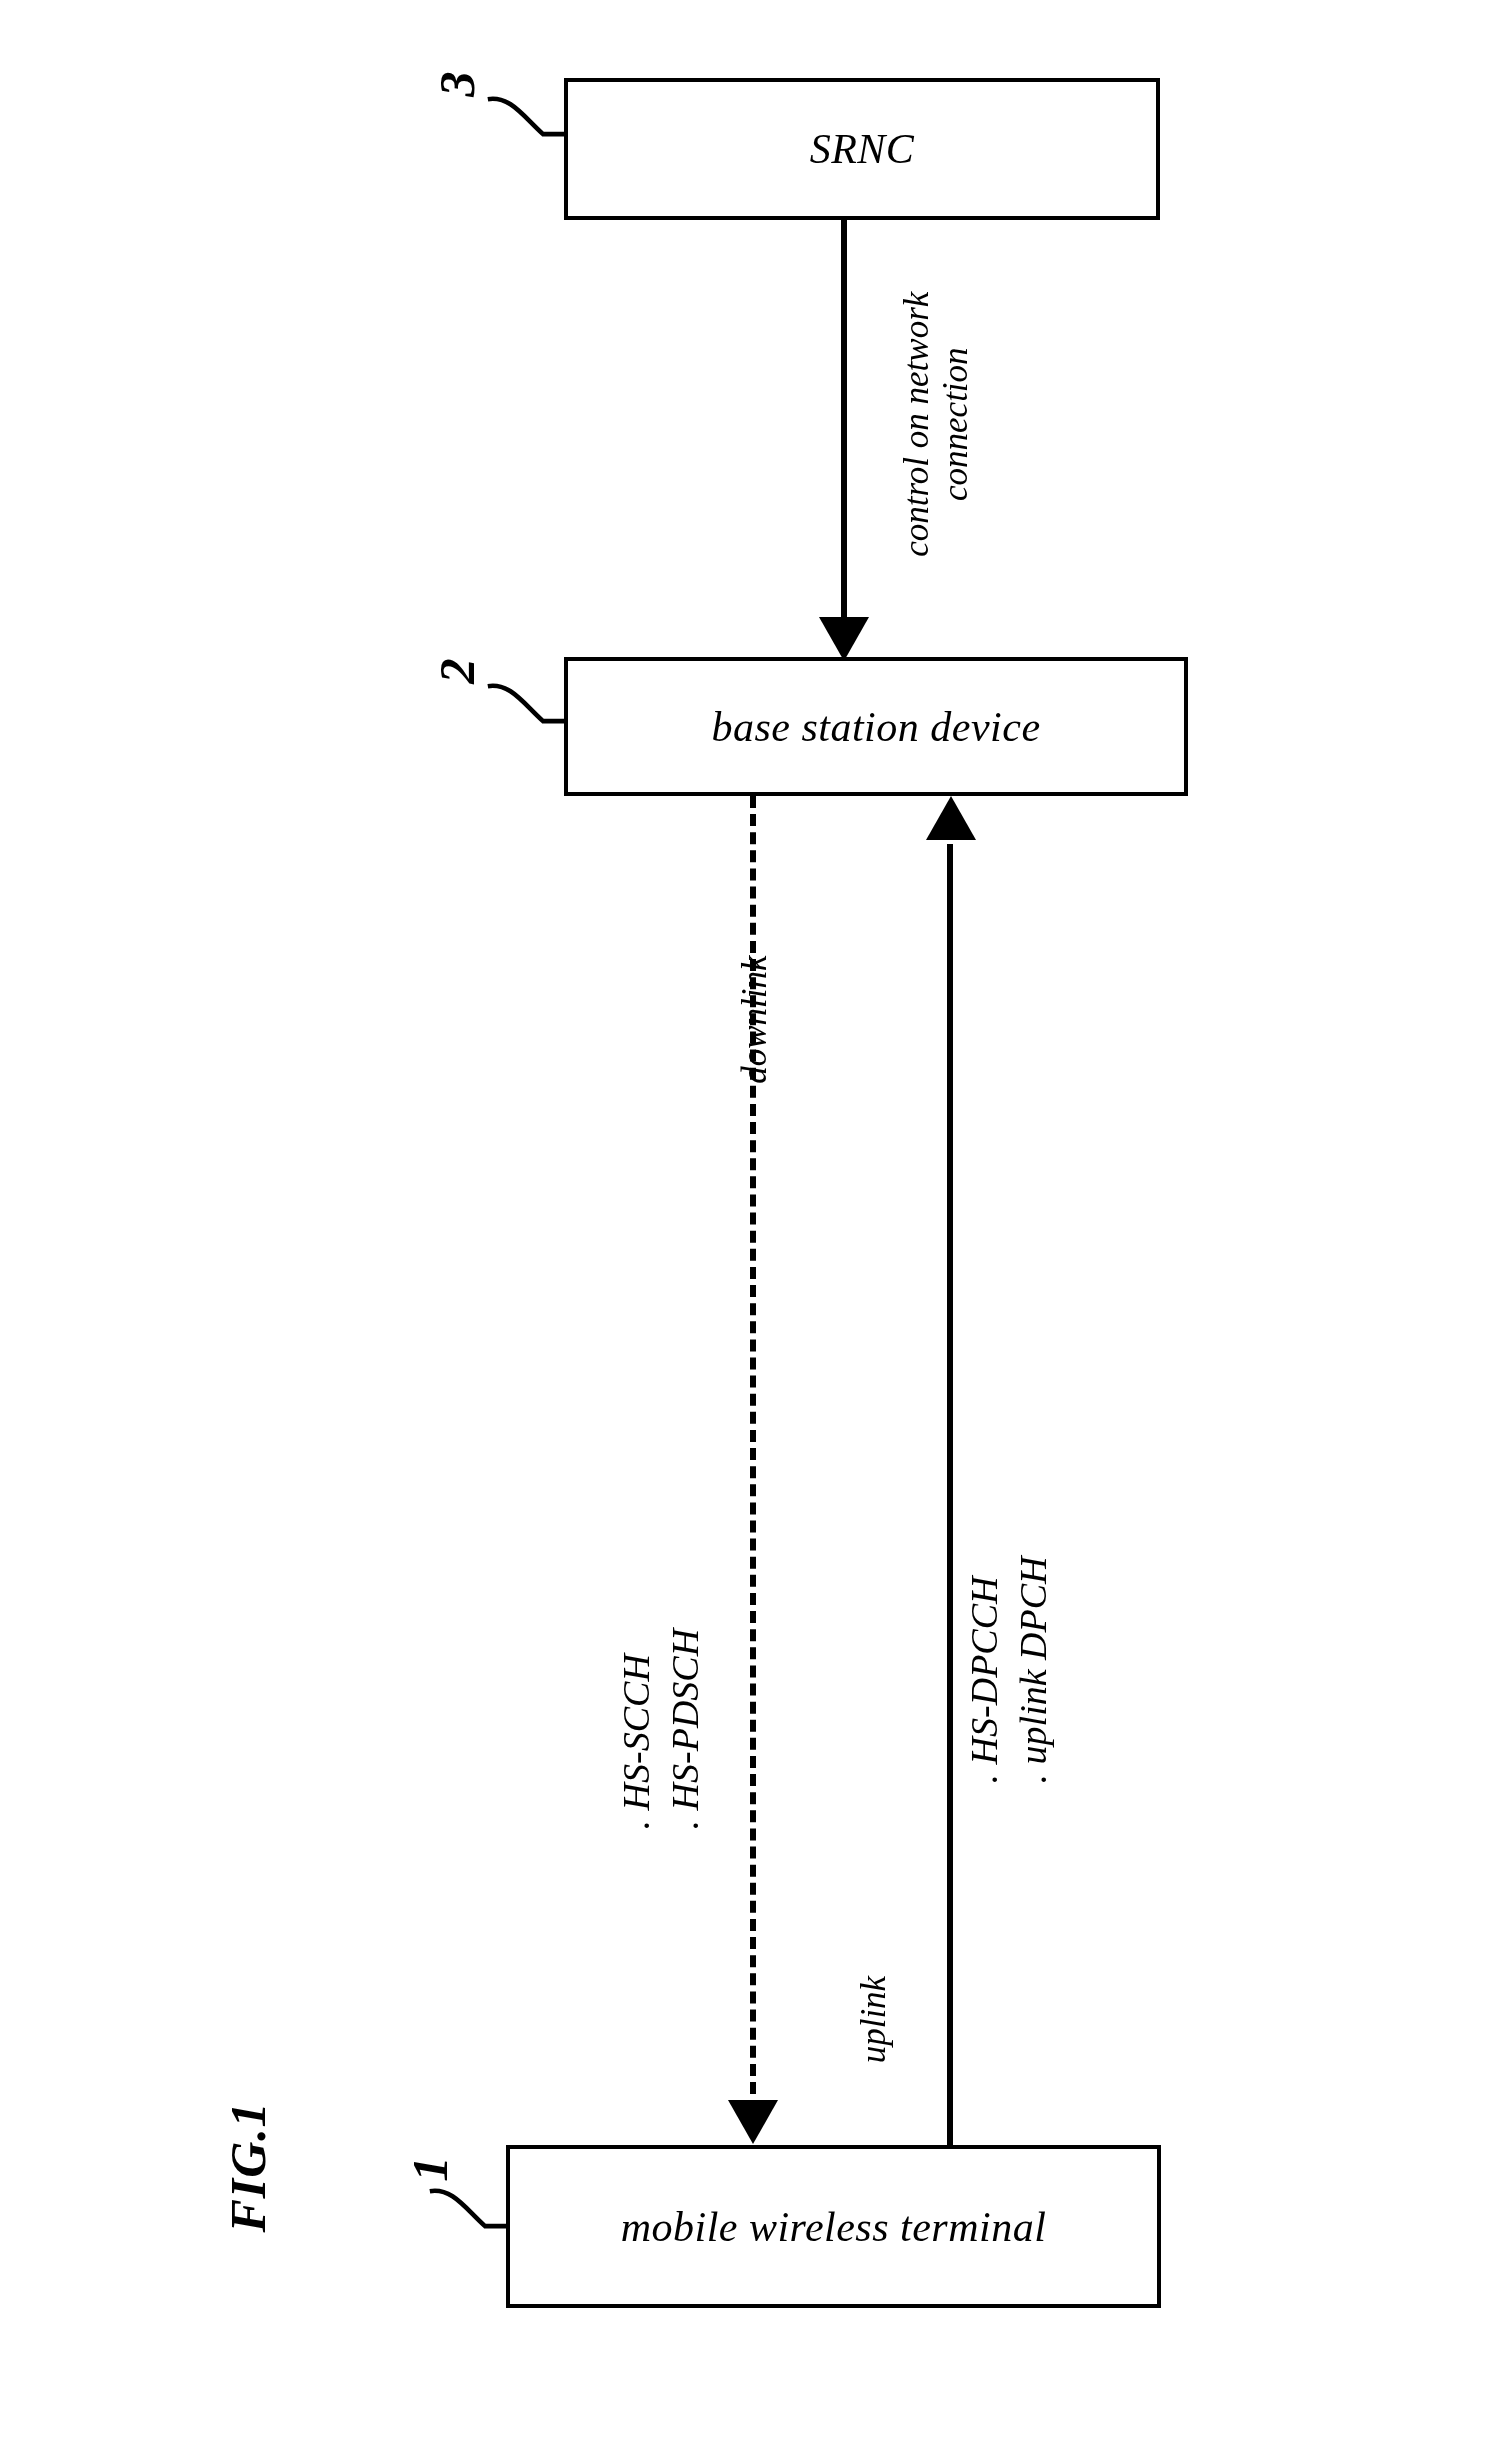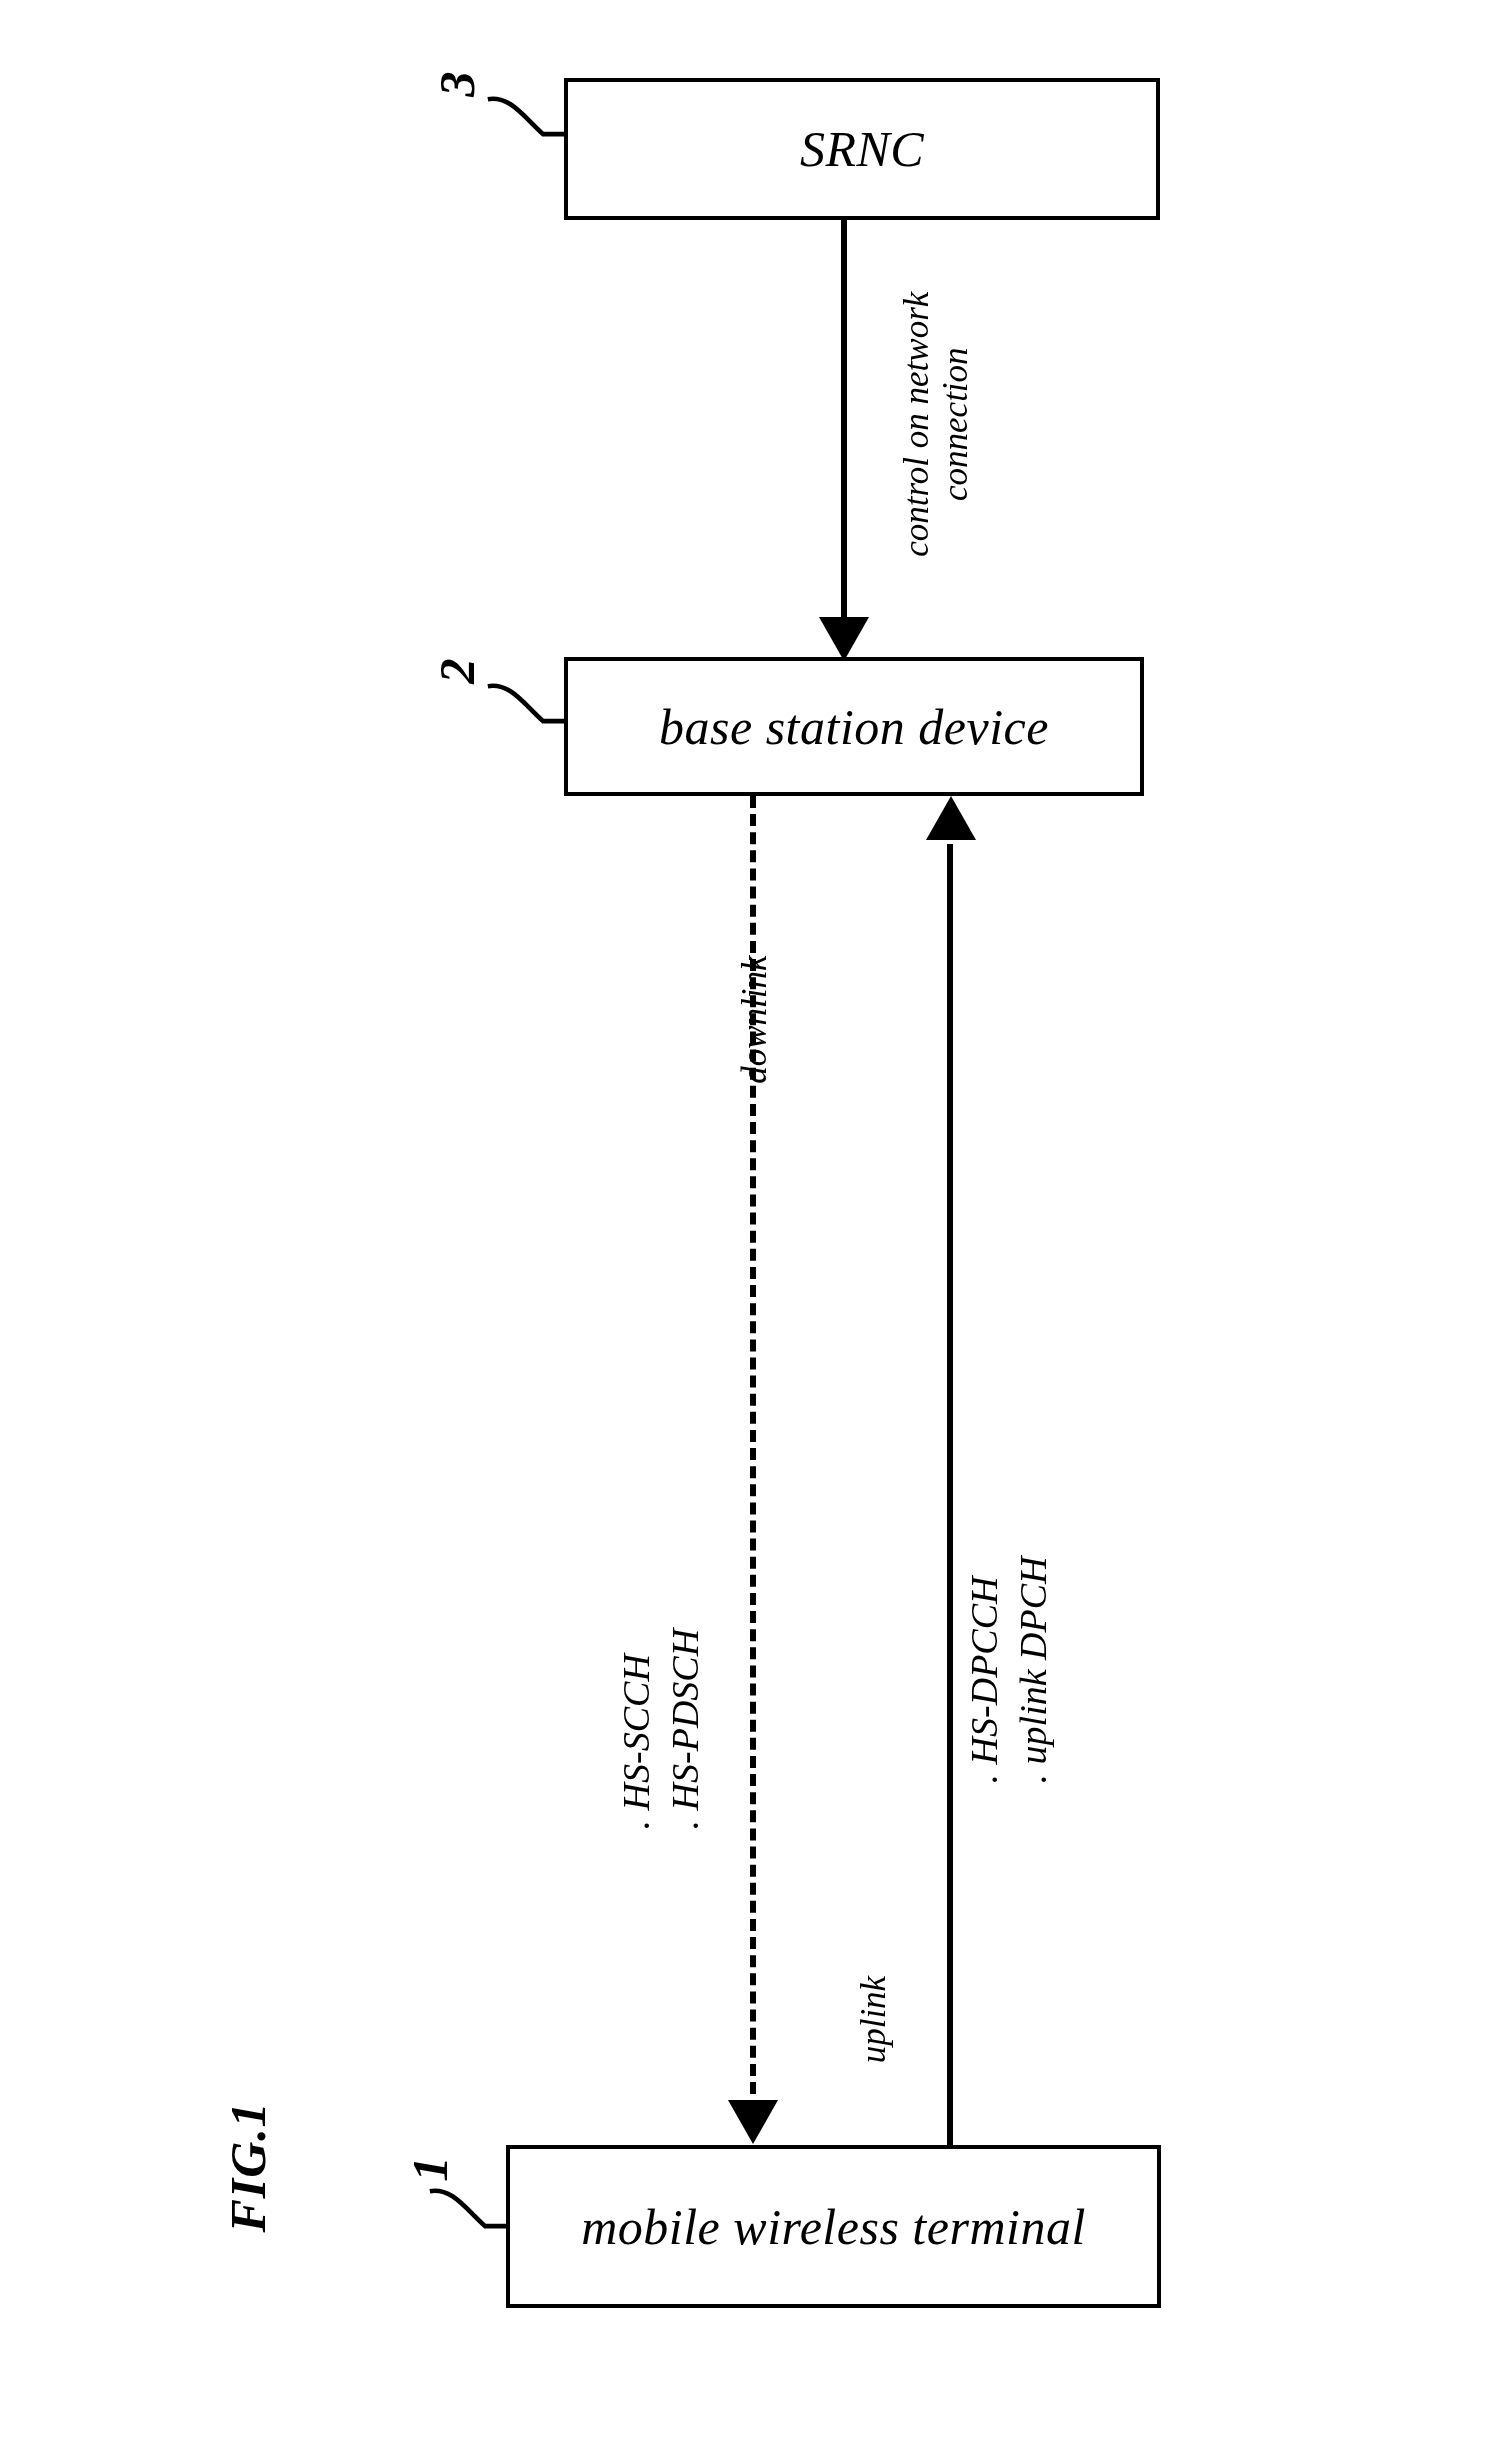--- a/index.html
+++ b/index.html
@@ -38,27 +38,27 @@
     position: absolute;
     border: 4.6px solid #000000;
     background: #ffffff;
     box-sizing: border-box;
     display: flex;
     align-items: center;
     justify-content: center;
   }
   .node-label {
     font-style: italic;
-    font-size: 50px;
+    font-size: 42px;
     white-space: nowrap;
     letter-spacing: 0.5px;
   }
 
   #box-srnc      { left: 564px; top: 78px;   width: 596px; height: 142px; }
-  #box-bs        { left: 564px; top: 657px;  width: 580px; height: 139px; align-items: center; }
+  #box-bs        { left: 564px; top: 657px;  width: 624px; height: 139px; align-items: center; }
   #box-mt        { left: 506px; top: 2145px; width: 655px; height: 163px; }
 
   
   .ref-num {
     position: absolute;
     font-size: 51px;
     font-style: italic;
     font-weight: bold;
     white-space: nowrap;
     transform: rotate(-90deg);

